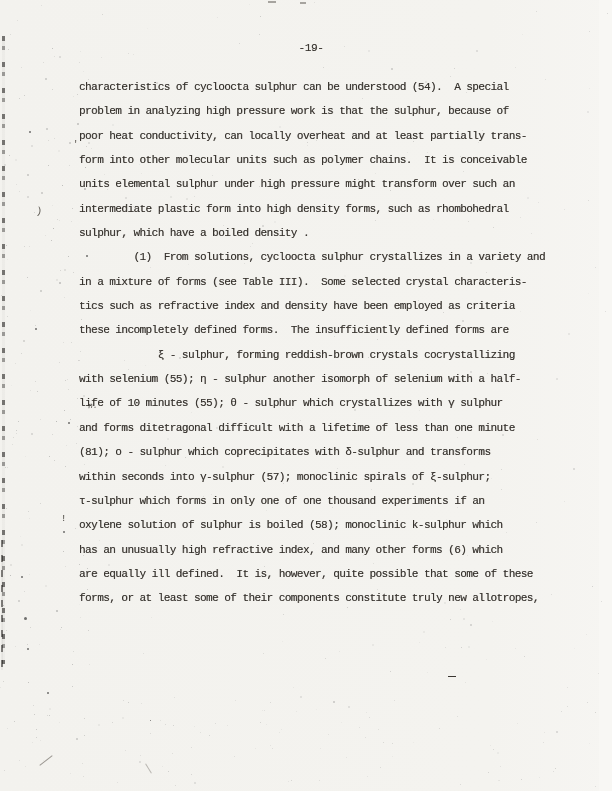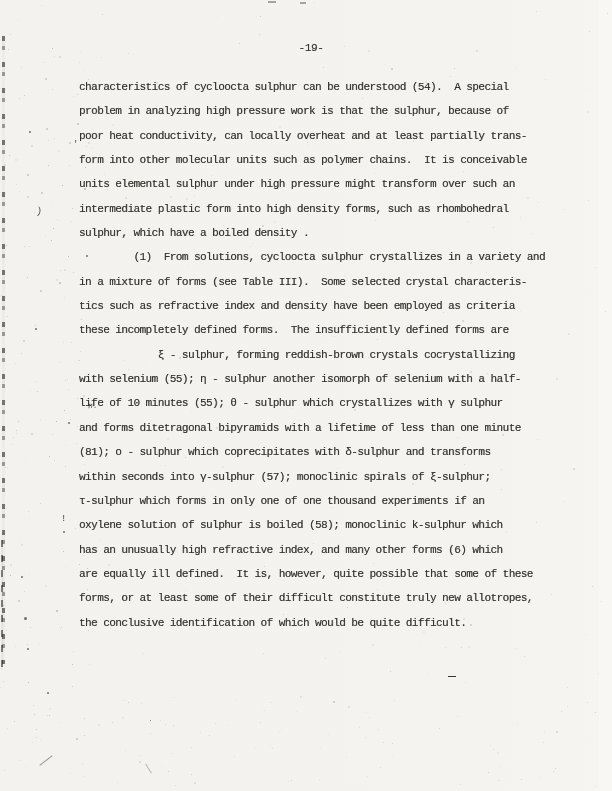--- a/index.html
+++ b/index.html
@@ -130,29 +130,28 @@
       <div class="text-line">units elemental sulphur under high pressure might transform over such an</div>
       <div class="text-line">intermediate plastic form into high density forms, such as rhombohedral</div>
       <div class="text-line">sulphur, which have a boiled density .</div>
       <div class="text-line">         (1)  From solutions, cycloocta sulphur crystallizes in a variety and</div>
       <div class="text-line">in a mixture of forms (see Table III).  Some selected crystal characteris-</div>
       <div class="text-line">tics such as refractive index and density have been employed as criteria</div>
       <div class="text-line">these incompletely defined forms.  The insufficiently defined forms are</div>
       <div class="text-line">             ξ - sulphur, forming reddish-brown crystals cocrystallizing</div>
       <div class="text-line">with selenium (55); η - sulphur another isomorph of selenium with a half-</div>
       <div class="text-line">life of 10 minutes (55); θ - sulphur which crystallizes with γ sulphur</div>
-      <div class="text-line">and forms ditetragonal bipyramids with a lifetime of less than one minute</div>
+      <div class="text-line">and forms ditetragonal difficult with a lifetime of less than one minute</div>
       <div class="text-line">(81); o - sulphur which coprecipitates with δ-sulphur and transforms</div>
       <div class="text-line">within seconds into γ-sulphur (57); monoclinic spirals of ξ-sulphur;</div>
       <div class="text-line">τ-sulphur which forms in only one of one thousand experiments if an</div>
       <div class="text-line">oxylene solution of sulphur is boiled (58); monoclinic k-sulphur which</div>
       <div class="text-line">has an unusually high refractive index, and many other forms (6) which</div>
       <div class="text-line">are equally ill defined.  It is, however, quite possible that some of these</div>
-      <div class="text-line">forms, or at least some of their difficult constitute truly new allotropes,</div>
-      <div class="text-line">the conclusive identification of which would be quite difficult.</div>
+      <div class="text-line">forms, or at least some of their components constitute truly new allotropes,</div>
     </div>
 
   <div class="film-edge"></div>
   <div class="film-edge-2"></div>
   <div class="right-strip"></div>
 
   <div class="top-mark" style="left:268px; top:1px; width:8px;"></div>
   <div class="top-mark" style="left:300px; top:2px; width:6px;"></div>
 
   <div class="margin-mark">n.</div>

